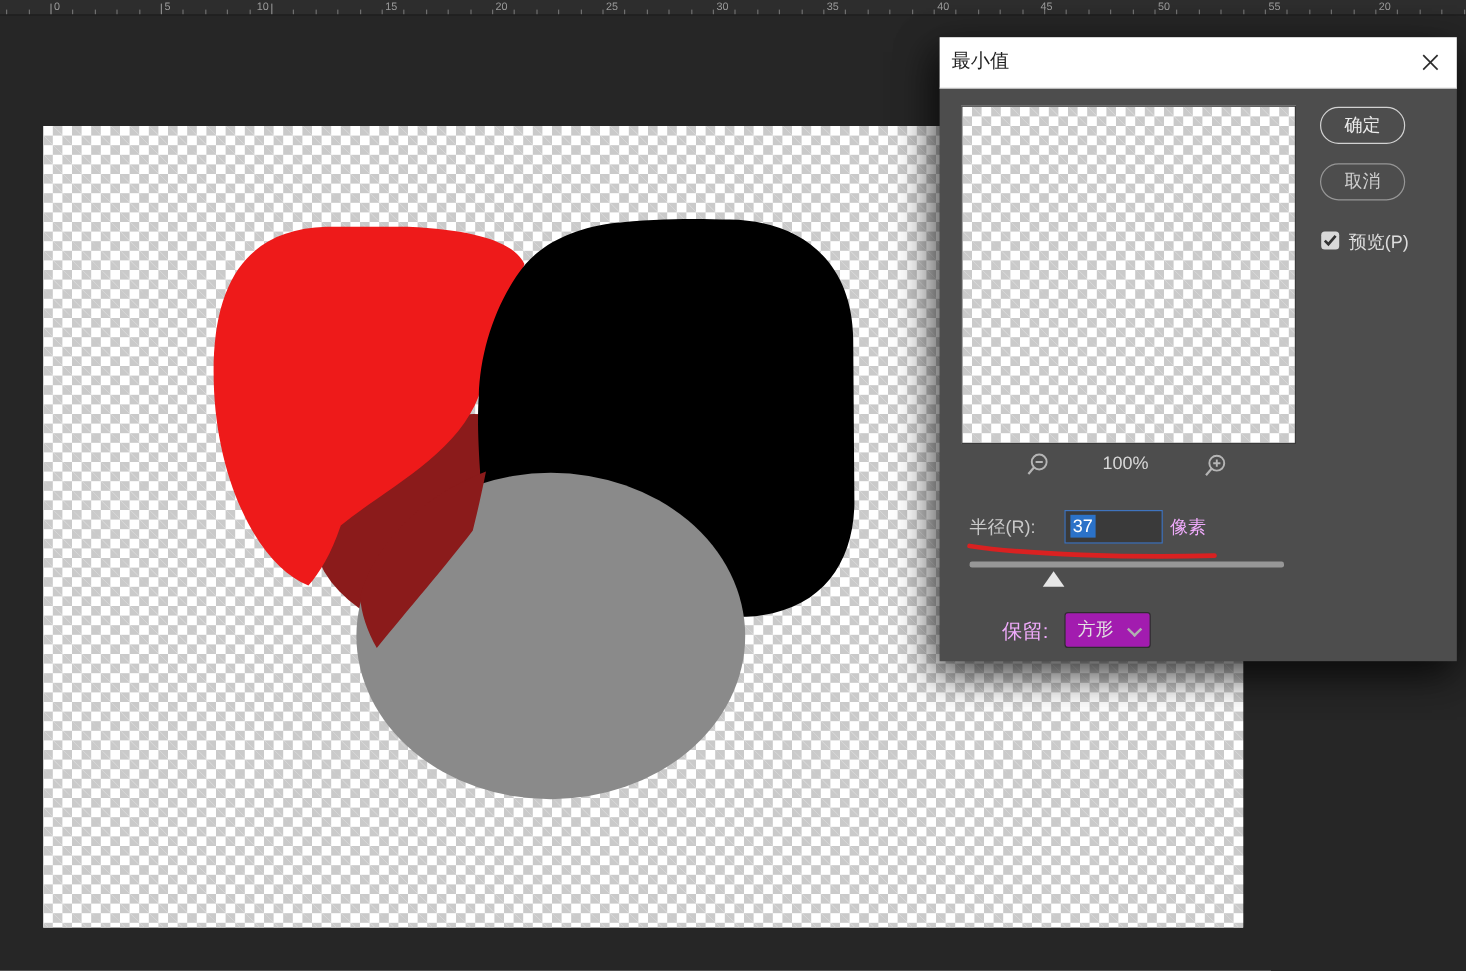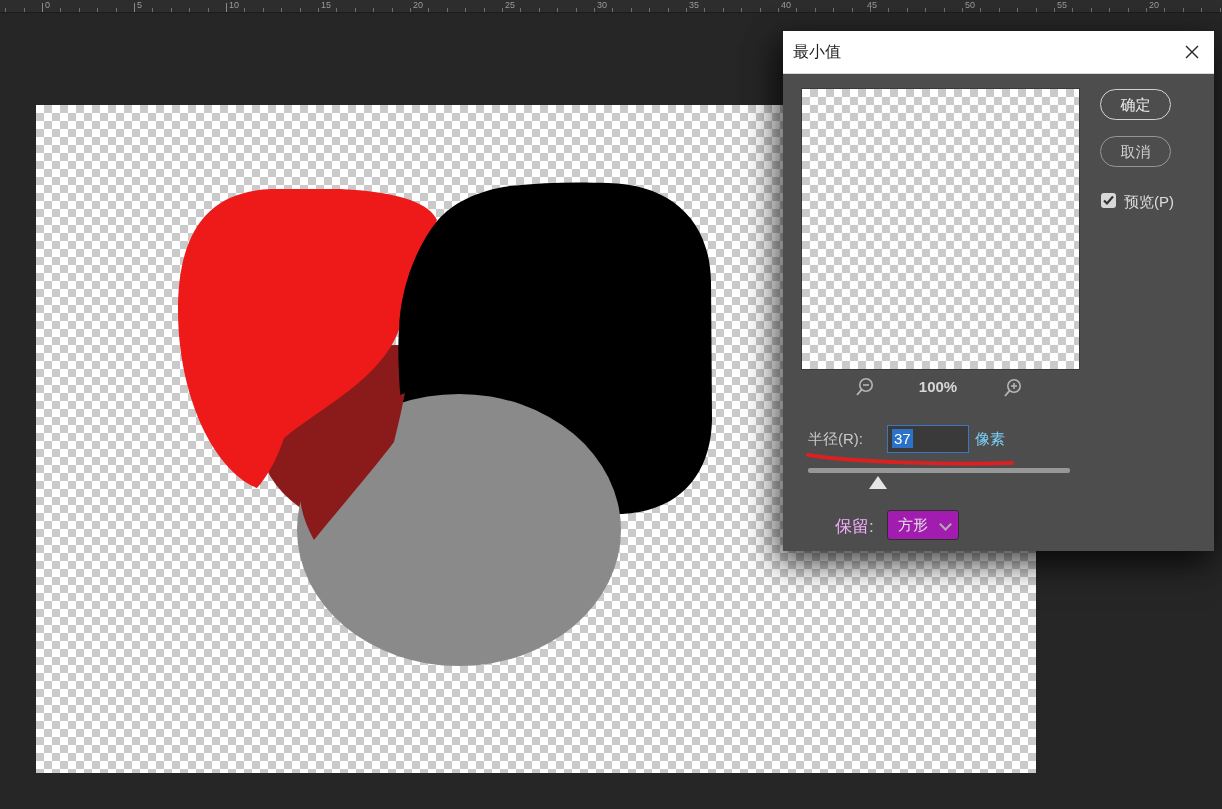--- a/index.html
+++ b/index.html
@@ -52,37 +52,37 @@
   .preview{
     position:absolute;left:18px;top:14px;width:277px;height:280px;
     background-color:#ffffff;
     background-image:
       linear-gradient(45deg,#cacaca 25%,transparent 25%,transparent 75%,#cacaca 75%),
       linear-gradient(45deg,#cacaca 25%,transparent 25%,transparent 75%,#cacaca 75%);
     background-size:16px 16px;
     background-position:0 0,8px 8px;
     border:1px solid #3a3a3a;
   }
-  .zoomrow{position:absolute;left:0;top:302px;width:313px;height:24px;font-weight:bold;}
+  .zoomrow{position:absolute;left:0;top:302px;width:313px;height:24px;}
   .zoom-btn{position:absolute;width:22px;height:22px;cursor:pointer;}
   .zoom-out-btn{left:71px;top:1px;}
   .zoom-in-btn{left:219px;top:2px;}
   .zoom-level{
     position:absolute;left:110px;top:2px;width:90px;text-align:center;
     font-size:15px;color:#d8d8d8;
   }
   .radius-row{position:absolute;left:0;top:350px;width:431px;height:30px;}
   .radius-label{position:absolute;left:25px;top:6px;font-size:15px;color:#c9c9c9;}
   .radius-input{
     position:absolute;left:104px;top:1px;width:72px;height:26px;
     background:#3a3a3a;border:1px solid #3f74bf;box-sizing:content-box;
     font-size:15px;line-height:26px;padding:0 4px;color:#eee;cursor:text;
   }
   .radius-input .sel{background:#2b72c8;color:#fff;padding:1px 2px;}
-  .radius-unit{position:absolute;left:192px;top:6px;font-size:15px;color:#7dd3fc;font-family:Liberation Serif, serif;}
+  .radius-unit{position:absolute;left:192px;top:6px;font-size:15px;color:#f0abfc;font-family:Liberation Serif, serif;}
   .annotation-svg{position:absolute;left:0;top:0;width:431px;height:477px;pointer-events:none;}
   .slider{position:absolute;left:25px;top:394px;width:262px;height:5px;
     background:#979797;border-radius:2px;cursor:pointer;}
   .slider-thumb{
     position:absolute;left:61px;top:8px;width:0;height:0;cursor:pointer;
     border-left:9px solid transparent;border-right:9px solid transparent;
     border-bottom:13px solid #e6e6e6;
   }
   .preserve-row{position:absolute;left:0;top:434px;width:431px;height:32px;}
   .preserve-label{position:absolute;left:52px;top:7px;font-size:17px;color:#f0abfc;}
@@ -179,21 +179,21 @@
     <div class="tick minor" style="left: 1091px;"></div>
     <div class="tick minor" style="left: 1109px;"></div>
     <div class="tick minor" style="left: 1128px;"></div>
     <div class="tick minor" style="left: 1146px;"></div>
     <div class="tick minor" style="left: 1164px;"></div>
     <div class="tick minor" style="left: 1183px;"></div>
     <div class="tick minor" style="left: 1201px;"></div>
     <div class="tick minor" style="left: 1220px;"></div>
     <div class="num" style="left: 45px;">0</div>
     <div class="num" style="left: 137px;">5</div>
-    <div class="num" style="left: 229px;">10</div>
+    <div class="num" style="left: 214px;">10</div>
     <div class="num" style="left: 321px;">15</div>
     <div class="num" style="left: 413px;">20</div>
     <div class="num" style="left: 505px;">25</div>
     <div class="num" style="left: 597px;">30</div>
     <div class="num" style="left: 689px;">35</div>
     <div class="num" style="left: 781px;">40</div>
     <div class="num" style="left: 867px;">45</div>
     <div class="num" style="left: 965px;">50</div>
     <div class="num" style="left: 1057px;">55</div>
     <div class="num" style="left: 1149px;">20</div>

